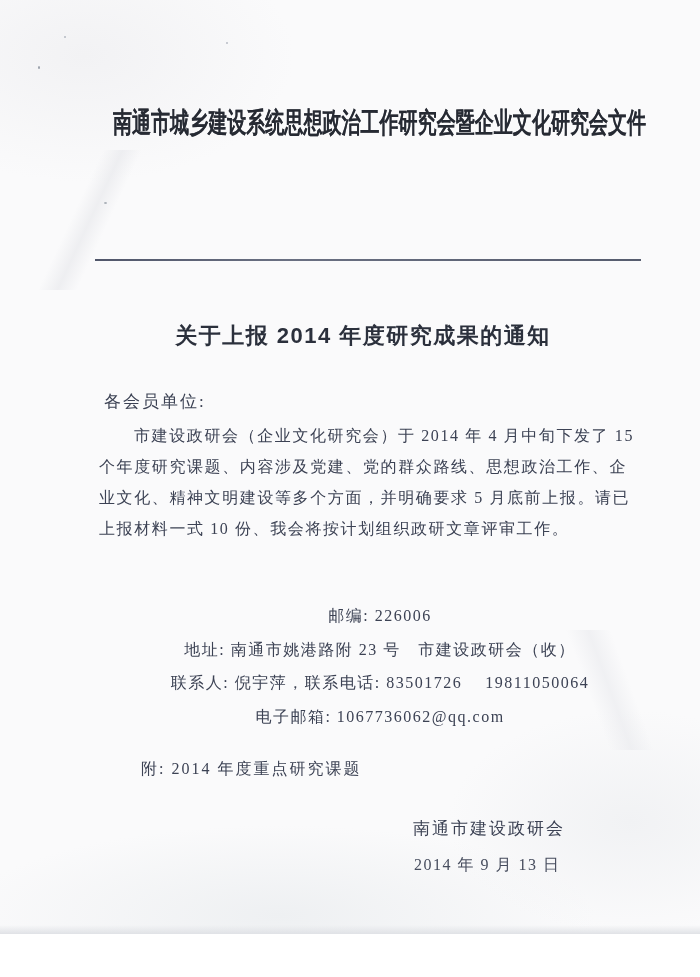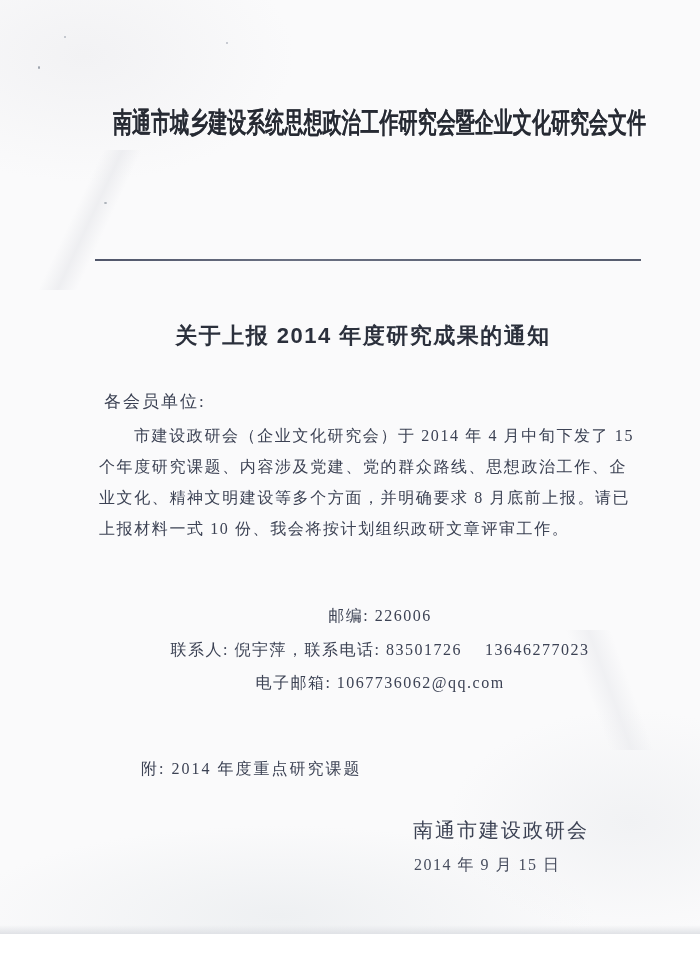--- a/index.html
+++ b/index.html
@@ -98,21 +98,21 @@
     white-space: nowrap;
     text-align: center;
   }
   .attachment {
     position: absolute; top: 759px; left: 141px;
     font-size: 16px; letter-spacing: 2px;
     white-space: nowrap;
   }
   .signature-org {
     position: absolute; top: 817px; left: 413px;
-    font-size: 20px; letter-spacing: 2px;
+    font-size: 17px; letter-spacing: 2px;
     white-space: nowrap;
     text-align: right;
   }
   .signature-date {
     position: absolute; top: 855px; left: 414px;
     font-size: 16px; letter-spacing: 1.5px;
     color: #474d5e;
     white-space: nowrap;
   }
 </style>
@@ -132,30 +132,31 @@
 
   <div class="rule"></div>
 
   <div class="subject">关于上报 2014 年度研究成果的通知</div>
 
   <div class="salutation">各会员单位:</div>
 
   <div class="paragraph">
     <div class="para-line indent">市建设政研会（企业文化研究会）于 2014 年 4 月中旬下发了 15</div>
     <div class="para-line">个年度研究课题、内容涉及党建、党的群众路线、思想政治工作、企</div>
-    <div class="para-line">业文化、精神文明建设等多个方面，并明确要求 8 月底前上报。请已</div>
+    <div class="para-line">业文化、精神文明建设等多个方面，并明确要求 5 月底前上报。请已</div>
     <div class="para-line">上报材料一式 10 份、我会将按计划组织政研文章评审工作。</div>
   </div>
 
   <div class="contact">
     <div class="contact-line">邮编: 226006</div>
-    <div class="contact-line">联系人: 倪宇萍，联系电话: 83501726　 13646277023</div>
+    <div class="contact-line">地址: 南通市姚港路附 23 号　市建设政研会（收）</div>
+    <div class="contact-line">联系人: 倪宇萍，联系电话: 83501726　 19811050064</div>
     <div class="contact-line">电子邮箱: 1067736062@qq.com</div>
   </div>
 
   <div class="attachment">附: 2014 年度重点研究课题</div>
 
   <div class="signature-org">南通市建设政研会</div>
 
-  <div class="signature-date">2014 年 9 月 15 日</div>
+  <div class="signature-date">2014 年 9 月 13 日</div>
 
   <div class="bottom-edge"></div>
 </div>
 
 </body></html>

